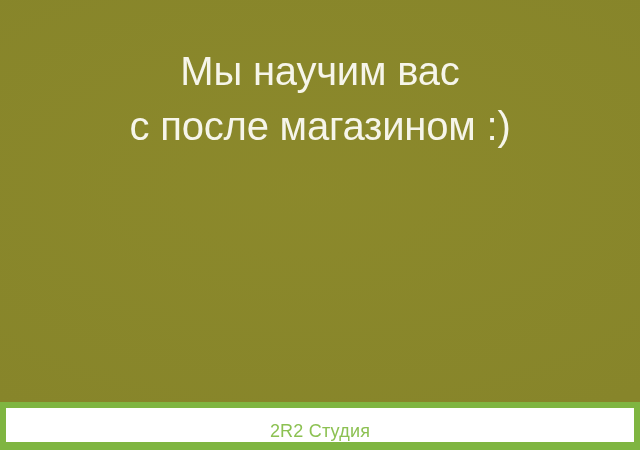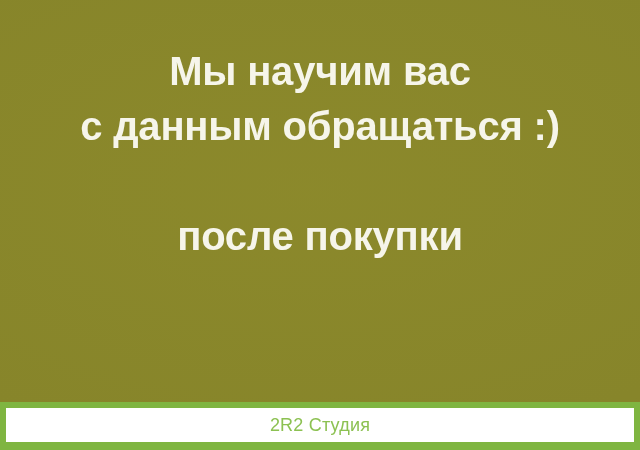--- a/index.html
+++ b/index.html
@@ -35,21 +35,21 @@
     pointer-events: none;
   }
 
   #headline-block {
     position: absolute;
     left: 0;
     right: 0;
     top: 44px;
     text-align: center;
     color: #f6f5ea;
-    font-weight: bold;
+    font-weight: normal;
     font-size: 40px;
     line-height: 55px;
     letter-spacing: -0.2px;
     -webkit-font-smoothing: antialiased;
   }
 
   .headline-line {
     display: block;
     white-space: nowrap;
   }
@@ -69,21 +69,21 @@
     background: #7fb541;
     box-sizing: border-box;
     padding: 6px 6px 8px 6px;
   }
 
   #footer-plate {
     width: 100%;
     height: 100%;
     background: #ffffff;
     display: flex;
-    align-items: center;
+    align-items: flex-end;
     justify-content: center;
     box-sizing: border-box;
   }
 
   #footer-label {
     color: #8cc152;
     font-size: 18px;
     font-weight: normal;
     letter-spacing: 0.2px;
     white-space: nowrap;
@@ -91,23 +91,22 @@
 </style>
 </head>
 <body>
 
 <div id="slide">
 
   <div id="slide-bg-tone"></div>
 
   <div id="headline-block">
     <span class="headline-line">Мы научим вас</span>
-    <span class="headline-line">с данным обращаться :)</span>
+    <span class="headline-line">с после магазином :)</span>
     <span class="headline-spacer"></span>
-    <span class="headline-line">после покупки</span>
   </div>
 
   <div id="footer-bar">
     <div id="footer-plate">
       <span id="footer-label">2R2 Студия</span>
     </div>
   </div>
 
 </div>
 

